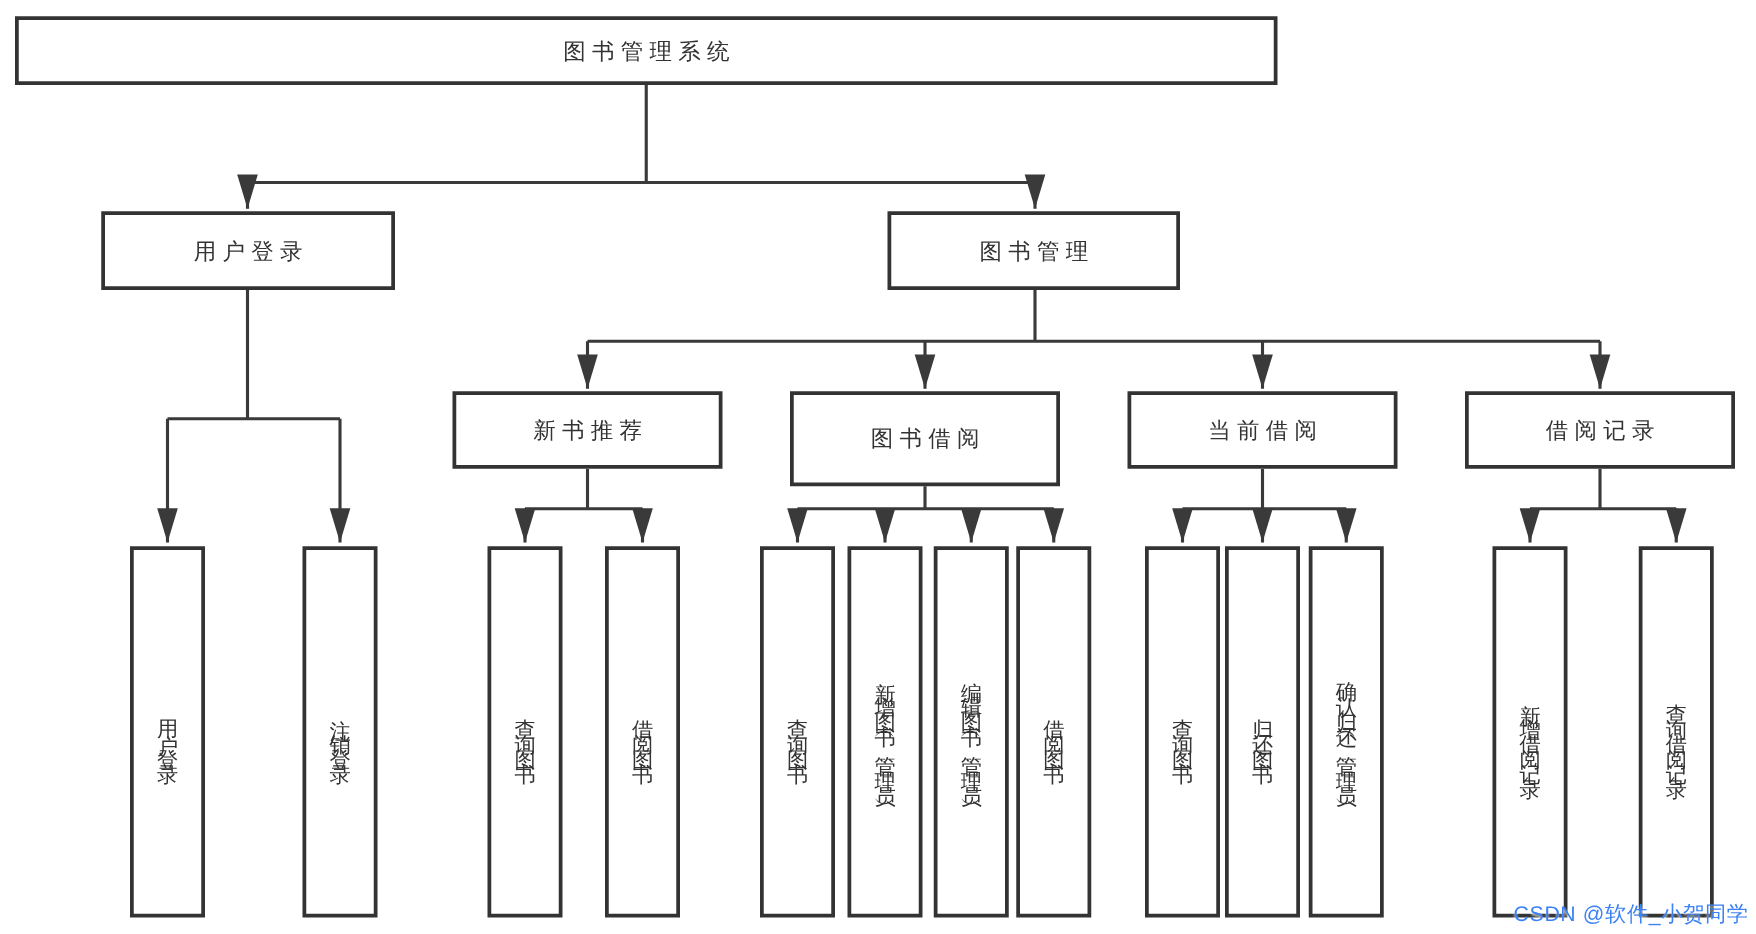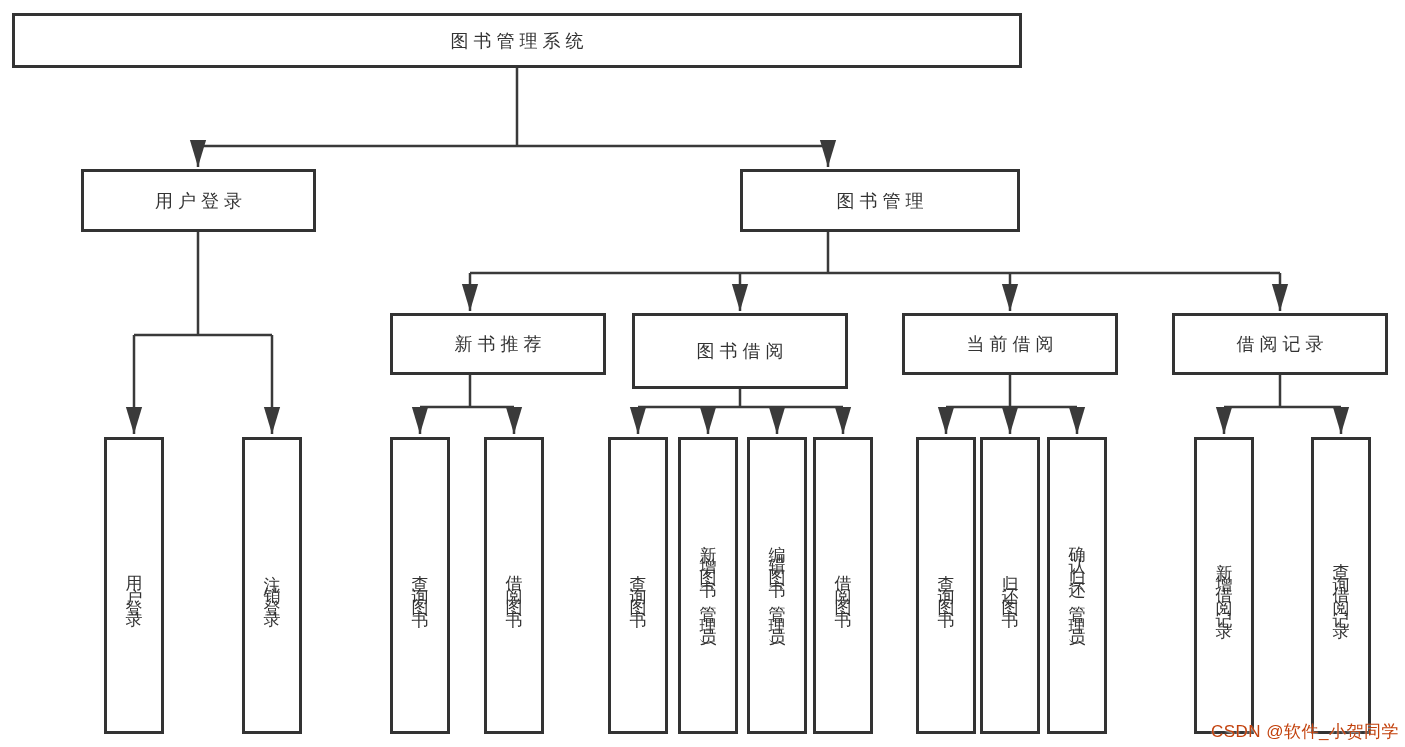--- a/index.html
+++ b/index.html
@@ -33,21 +33,21 @@
     letter-spacing:12px;
     line-height:1;
     white-space:nowrap;
     color:#333333;
   }
   .watermark{
     position:absolute;
     right:6px;bottom:4px;
     font-size:17px;
     letter-spacing:0.5px;
-    color:#c2410c;
+    color:#3b82f6;
     text-shadow:0 1px 2px rgba(255,255,255,0.9);
     white-space:nowrap;
   }
 </style>
 </head>
 <body>
 
 <div class="canvas">
 
   <svg class="connectors" width="1405" height="747" viewBox="0 0 1405 747" xmlns="http://www.w3.org/2000/svg">
@@ -93,25 +93,25 @@
     </g>
   </svg>
 
   <div class="node" style="left:12px;top:13px;width:1010px;height:55px;">
     <span class="h-label">图书管理系统</span>
   </div>
 
   <div class="node" style="left:81px;top:169px;width:235px;height:63px;">
     <span class="h-label">用户登录</span>
   </div>
-  <div class="node" style="left:740px;top:169px;width:280px;height:63px;">
+  <div class="node" style="left:710px;top:169px;width:234px;height:63px;">
     <span class="h-label">图书管理</span>
   </div>
 
-  <div class="node" style="left:362px;top:313px;width:216px;height:62px;margin-left:28px;">
+  <div class="node" style="left:362px;top:313px;width:216px;height:62px;">
     <span class="h-label">新书推荐</span>
   </div>
   <div class="node" style="left:632px;top:313px;width:216px;height:76px;">
     <span class="h-label">图书借阅</span>
   </div>
   <div class="node" style="left:902px;top:313px;width:216px;height:62px;">
     <span class="h-label">当前借阅</span>
   </div>
   <div class="node" style="left:1172px;top:313px;width:216px;height:62px;align-items:center;">
     <span class="h-label">借阅记录</span>

